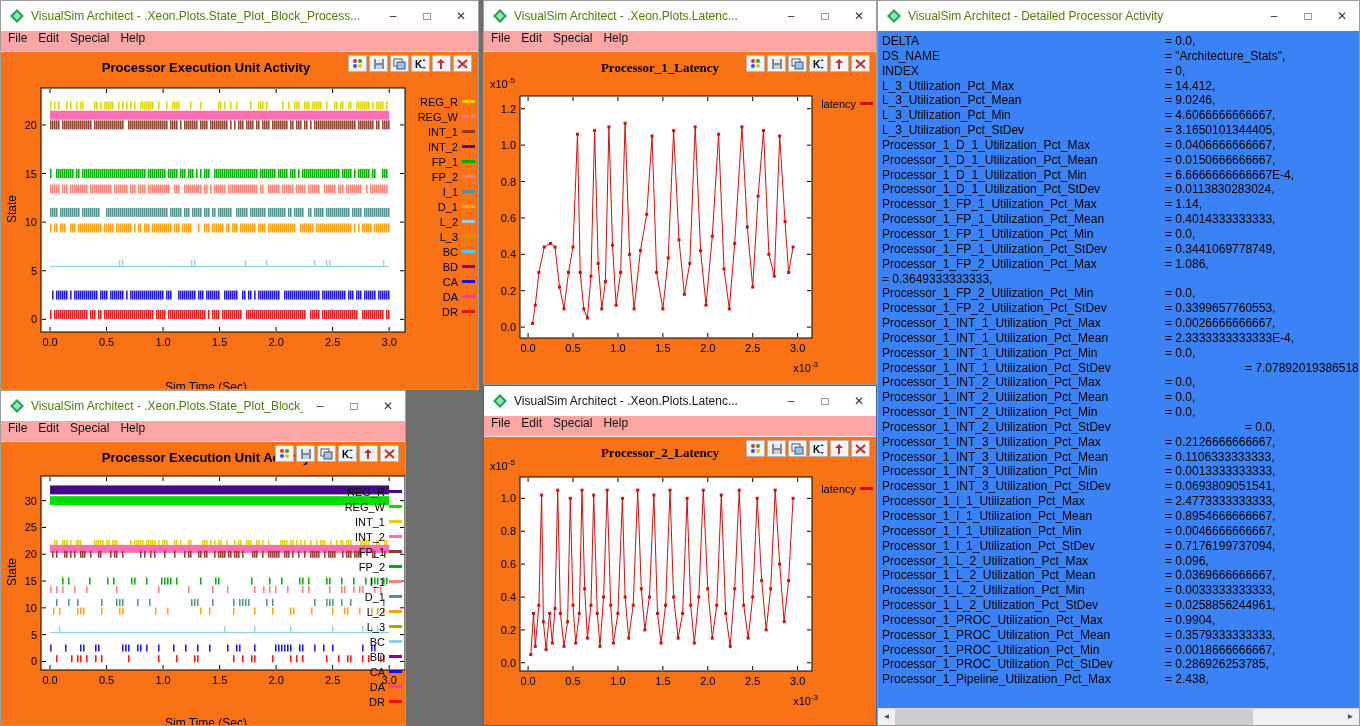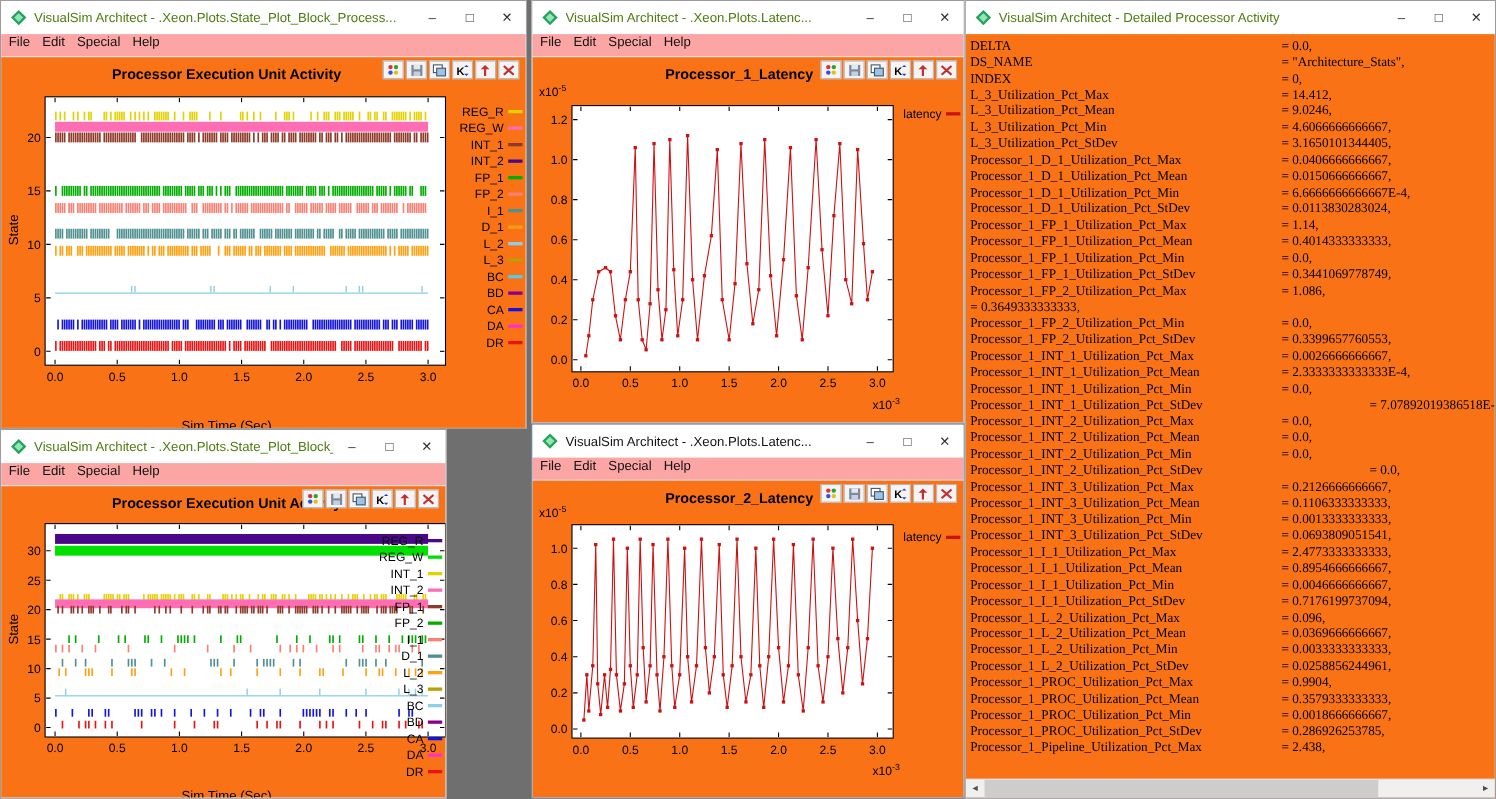--- a/index.html
+++ b/index.html
@@ -20,21 +20,21 @@
   .titlebar { height: 30px; display: flex; align-items: center; background: #fff; }
   .title-icon { width: 16px; height: 16px; margin: 0 6px 0 8px; flex: none; }
   .title-text { flex: 1; font-size: 12px; color: #4d7c0f; white-space: nowrap; overflow: hidden; }
   .focused .title-text { color: #141414; }
   .win-btn { width: 34px; height: 30px; line-height: 30px; text-align: center; font-size: 12px; color: #333; flex: none; cursor: default; }
   .menubar { height: 21px; display: flex; align-items: flex-start; padding-left: 7px; font-size: 12px; color: #111; border-bottom: 1px solid #e3e3e3; background: #fca5a5; }
   .menu-item { margin-right: 11px; }
   .plotarea { position: absolute; left: 0; right: 0; top: 51px; bottom: 0; background: #f97316; }
   .plot-title { position: absolute; top: 8px; font-weight: bold; font-size: 13px; color: #000; text-align: center; white-space: nowrap; }
   #win-state1 .plot-title, #win-state2 .plot-title { left: 0; width: 410px; }
-  #win-lat1 .plot-title, #win-lat2 .plot-title { left: 20px; width: 336px; }
+  #win-lat1 .plot-title, #win-lat2 .plot-title { left: 8px; width: 336px; font-family: Liberation Serif, serif; }
   .toolbar { position: absolute; top: 3px; right: 6px; display: flex; gap: 2px; }
   .tb-btn { width: 19px; height: 17px; border: 1px solid #b5b5b5; background: #f4f4f4; display: flex; align-items: center; justify-content: center; padding: 0; }
   .plot-svg { position: absolute; left: 0; }
   #svg-state1 { top: 28px; } #svg-state2 { top: 28px; }
   #svg-lat1 { top: 38px; } #svg-lat2 { top: 34px; }
   .plot-svg text { font-family: "Liberation Sans", sans-serif; }
   .ylabel { position: absolute; left: -9px; width: 40px; transform: rotate(-90deg); font-size: 12px; color: #000; text-align: center; }
   #win-state1 .ylabel { top: 150px; }
   #win-state2 .ylabel { top: 123px; }
   .xlabel { position: absolute; left: 0; width: 410px; font-size: 12px; color: #000; text-align: center; margin-top: 26px; }
@@ -46,22 +46,22 @@
   .legend-mark { width: 13px; height: 3px; flex: none; }
   .scale-label { position: absolute; font-size: 11px; color: #000; white-space: nowrap; }
   .scale-label sup { font-size: 8px; }
   #win-lat1 .yscale { left: 6px; top: 24px; }
   #win-lat2 .yscale { left: 6px; top: 21px; }
   #win-lat1 .xscale { left: 288px; top: 308px; width: 46px; text-align: right; }
   #win-lat2 .xscale { left: 288px; top: 256px; width: 46px; text-align: right; }
   
   .stats-body {
     position: absolute; top: 30px; left: 0; right: 0; bottom: 0;
-    background: #f97316; padding: 3px 0 0 4px;
-    font-family: Liberation Serif, serif;
+    background: #3b82f6; padding: 3px 0 0 4px;
+    font-family: Liberation Sans, sans-serif;
     font-size: 12px; line-height: 14.85px; overflow: hidden; color: #000;
   }
   .stats-line { display: flex; white-space: pre; }
   .stats-name { min-width: 283px; }
   .stats-name.wide { min-width: 363px; }
   .hscroll { position: absolute; left: 0; right: 0; bottom: 0; height: 17px; background: #f0f0f0; border-top: 1px solid #dfdfdf; display: flex; align-items: stretch; }
   .scroll-arrow { width: 17px; font-size: 8px; line-height: 16px; text-align: center; color: #505050; flex: none; }
   .scroll-thumb { width: 358px; background: #cdcdcd; flex: none; }
   .scroll-track { flex: 1; }
 </style>

